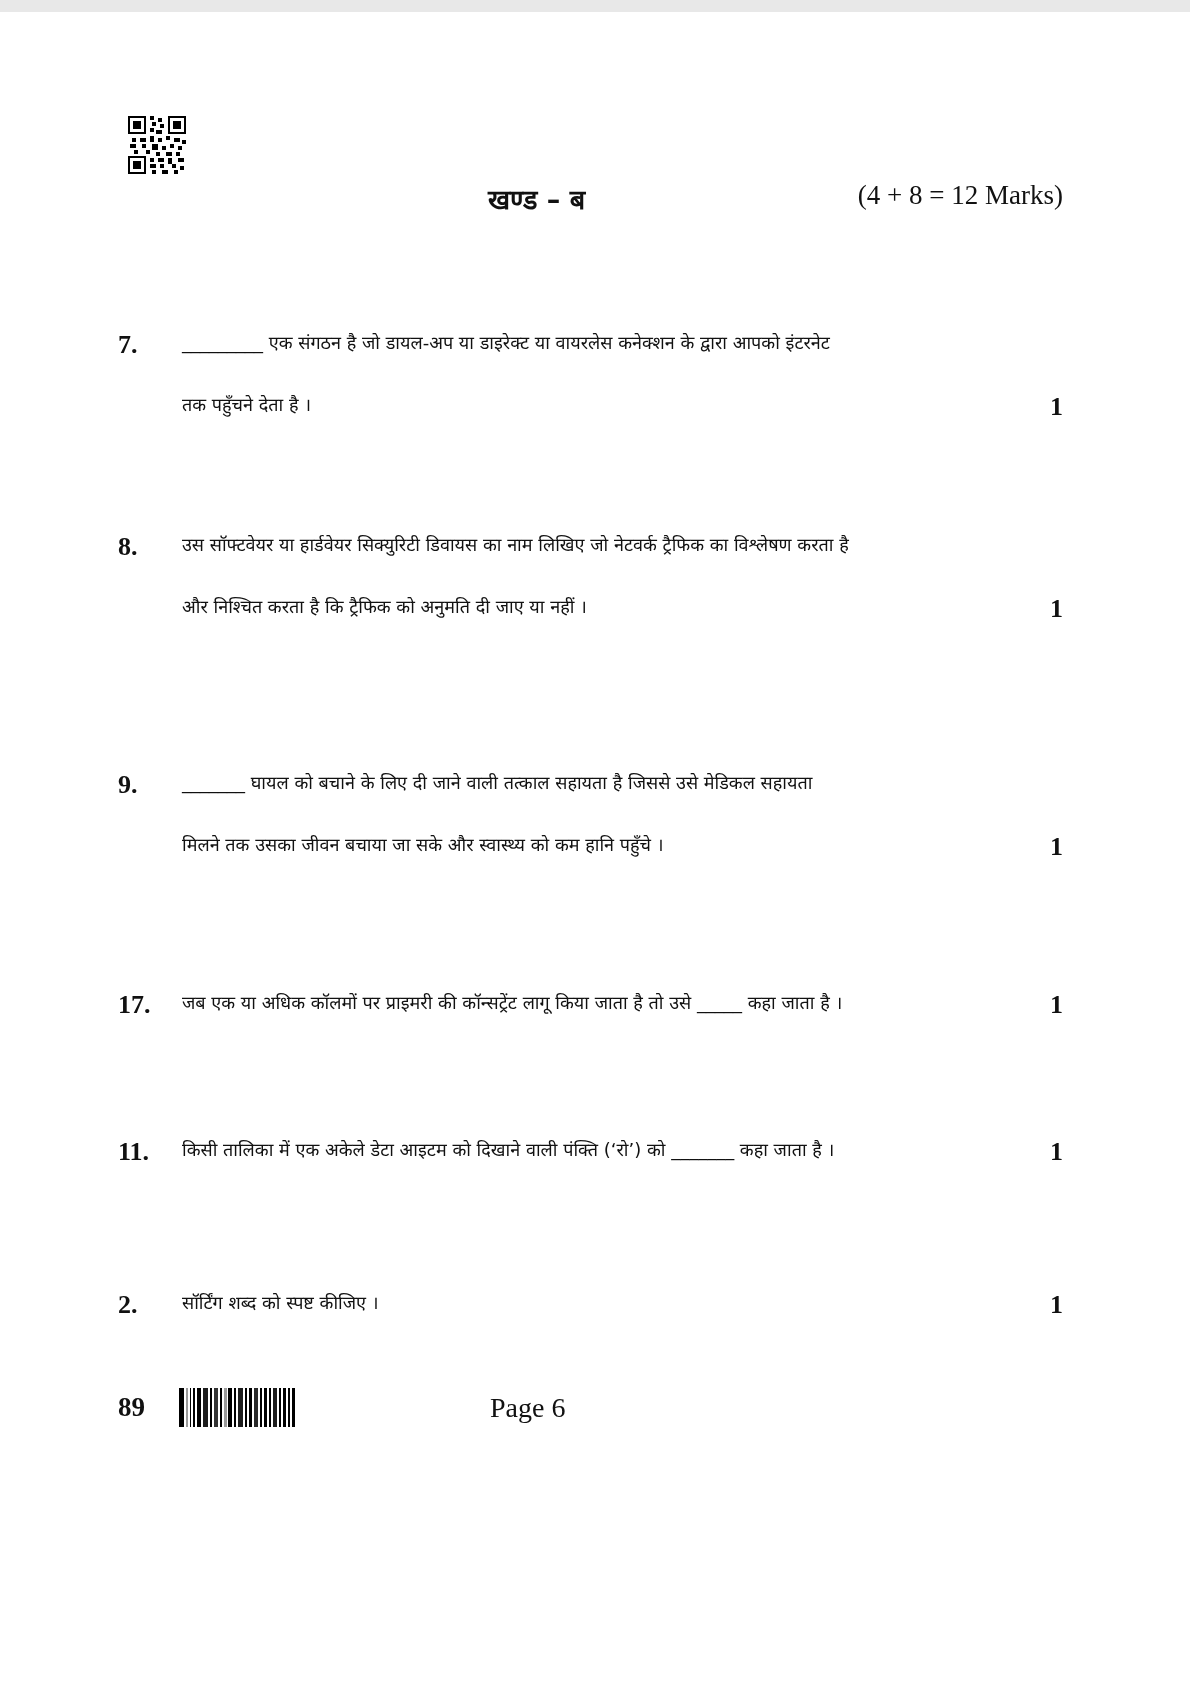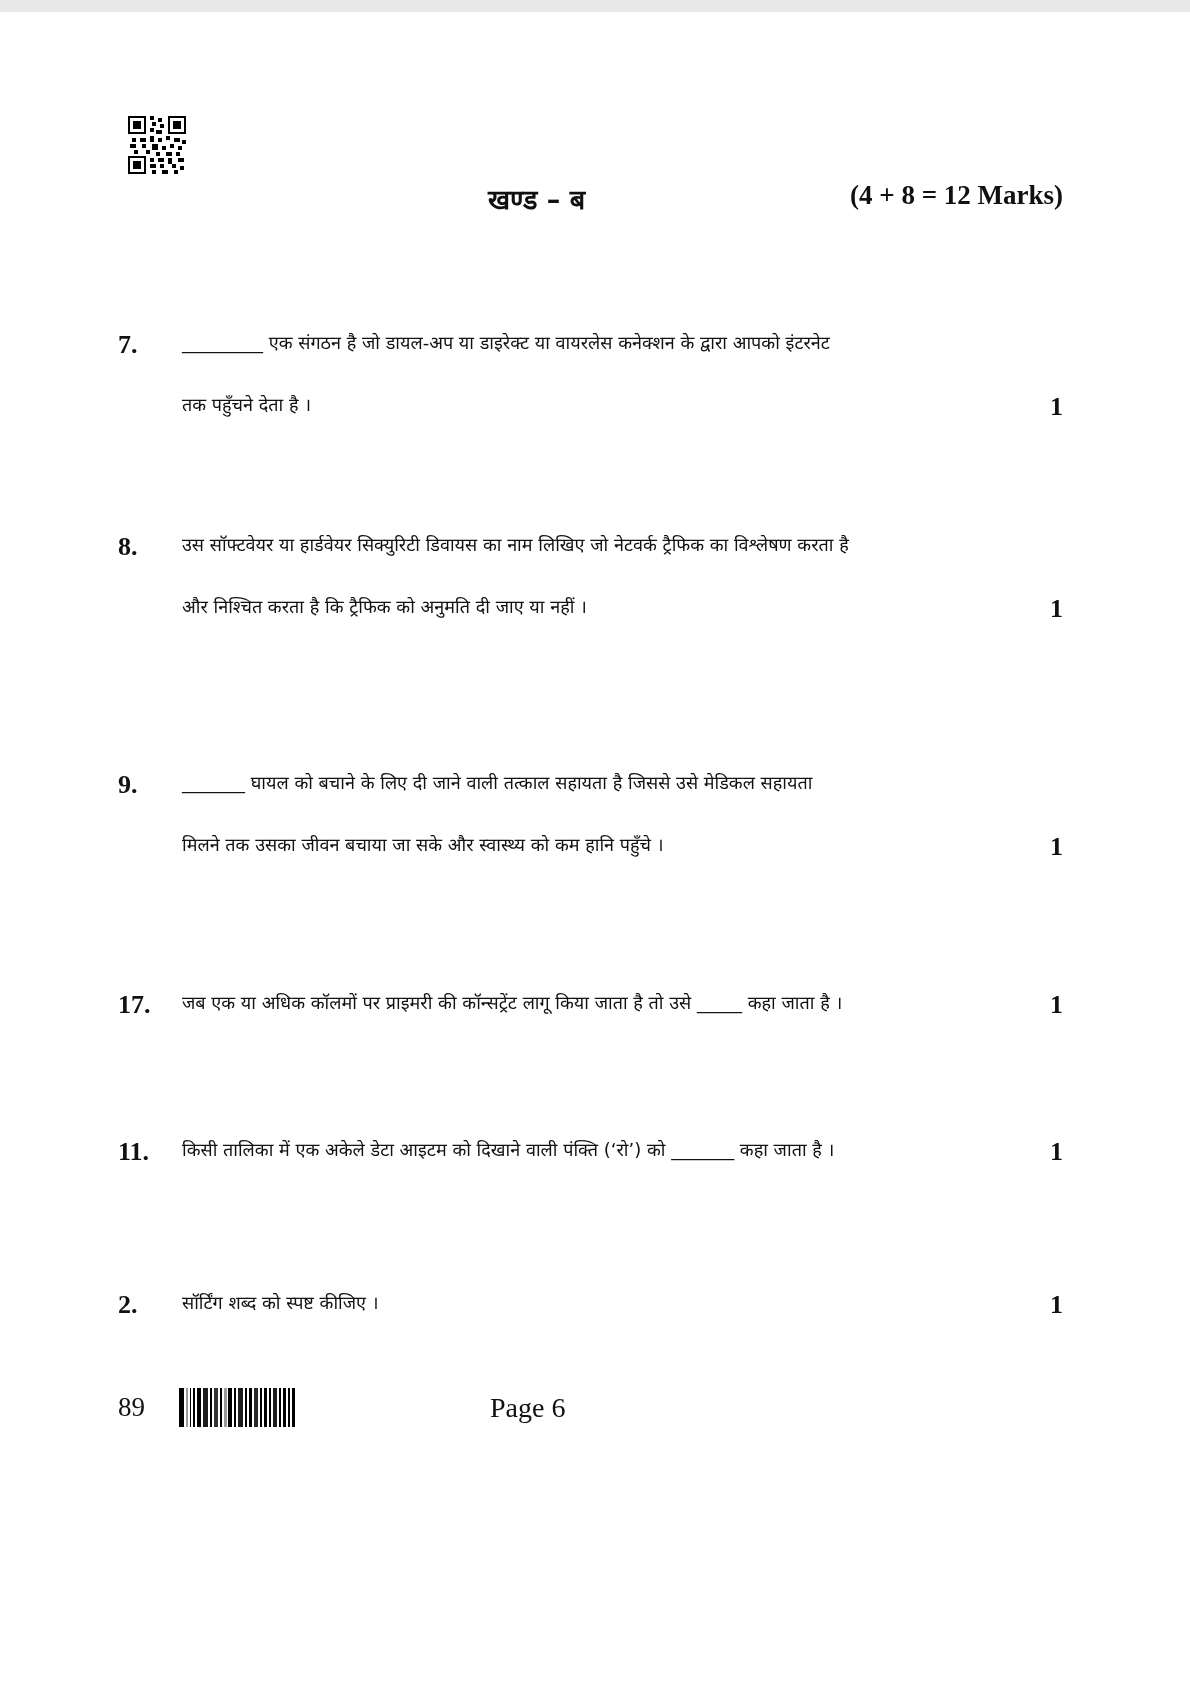--- a/index.html
+++ b/index.html
@@ -12,35 +12,35 @@
     color: #111111;
     font-family: "Liberation Serif", "DejaVu Serif", serif;
     overflow: hidden;
   }
   .hindi { font-family: "DejaVu Sans", "Liberation Serif", serif; }
 
   .qr { position: absolute; left: 128px; top: 104px; width: 58px; height: 58px; }
 
   .header-row { position: absolute; left: 0; right: 0; top: 168px; height: 34px; }
   .section-title { position: absolute; left: 488px; top: 0; font-size: 27px; font-weight: bold; white-space: nowrap; }
-  .marks-header { position: absolute; right: 127px; top: 0; font-size: 27px; font-weight: bold; white-space: nowrap; }
+  .marks-header { position: absolute; right: 127px; top: 0; font-size: 27px; font-weight: normal; white-space: nowrap; }
 
   .instruction-row { position: absolute; left: 0; right: 0; top: 222px; height: 36px; }
   .instruction-text { position: absolute; left: 170px; top: 0; font-size: 26px; white-space: nowrap; }
   .instruction-text .num { font-family: "Liberation Serif", serif; font-weight: bold; }
   .instruction-marks { position: absolute; right: 127px; top: 4px; font-size: 26px; font-weight: bold; white-space: nowrap; }
 
   .question { position: absolute; left: 0; right: 0; }
   .qnum { position: absolute; left: 118px; top: 0; font-size: 26px; font-weight: bold; }
   .qline { position: absolute; left: 182px; top: 0; font-size: 18px; white-space: nowrap; }
   .qline.l2 { top: 62px; }
   .qmark { position: absolute; right: 127px; font-size: 26px; font-weight: bold; }
 
   .footer { position: absolute; left: 0; right: 0; top: 1374px; height: 50px; }
-  .footer-code { position: absolute; left: 118px; top: 6px; font-size: 27px; font-weight: normal; }
+  .footer-code { position: absolute; left: 118px; top: 6px; font-size: 27px; font-weight: bold; }
   .barcode { position: absolute; left: 179px; top: 2px; width: 116px; height: 39px; }
   .page-label { position: absolute; left: 490px; top: 6px; font-size: 28px; font-weight: normal; }
 </style>
 </head>
 <body>
 
 <div class="page">
 
   <div class="qr">
     <svg width="58" height="58" viewBox="0 0 29 29" shape-rendering="crispEdges" aria-hidden="true">

